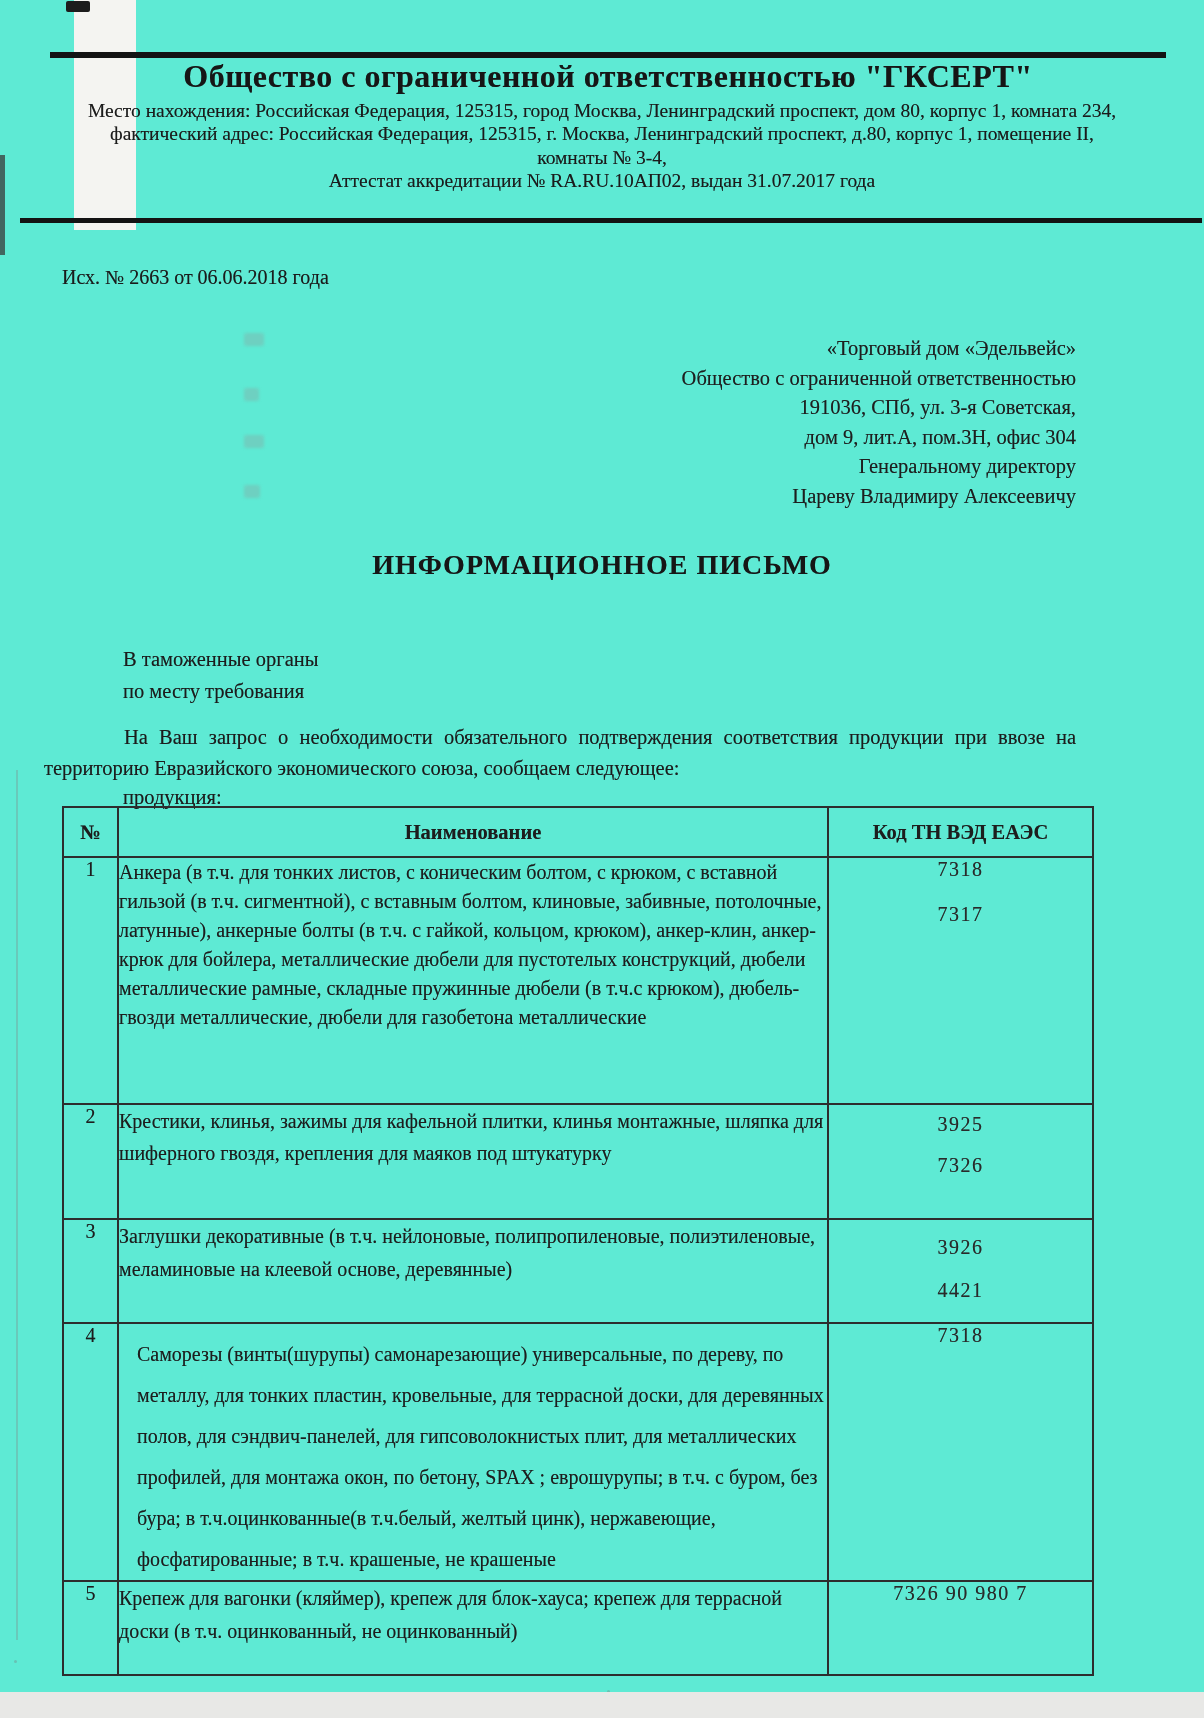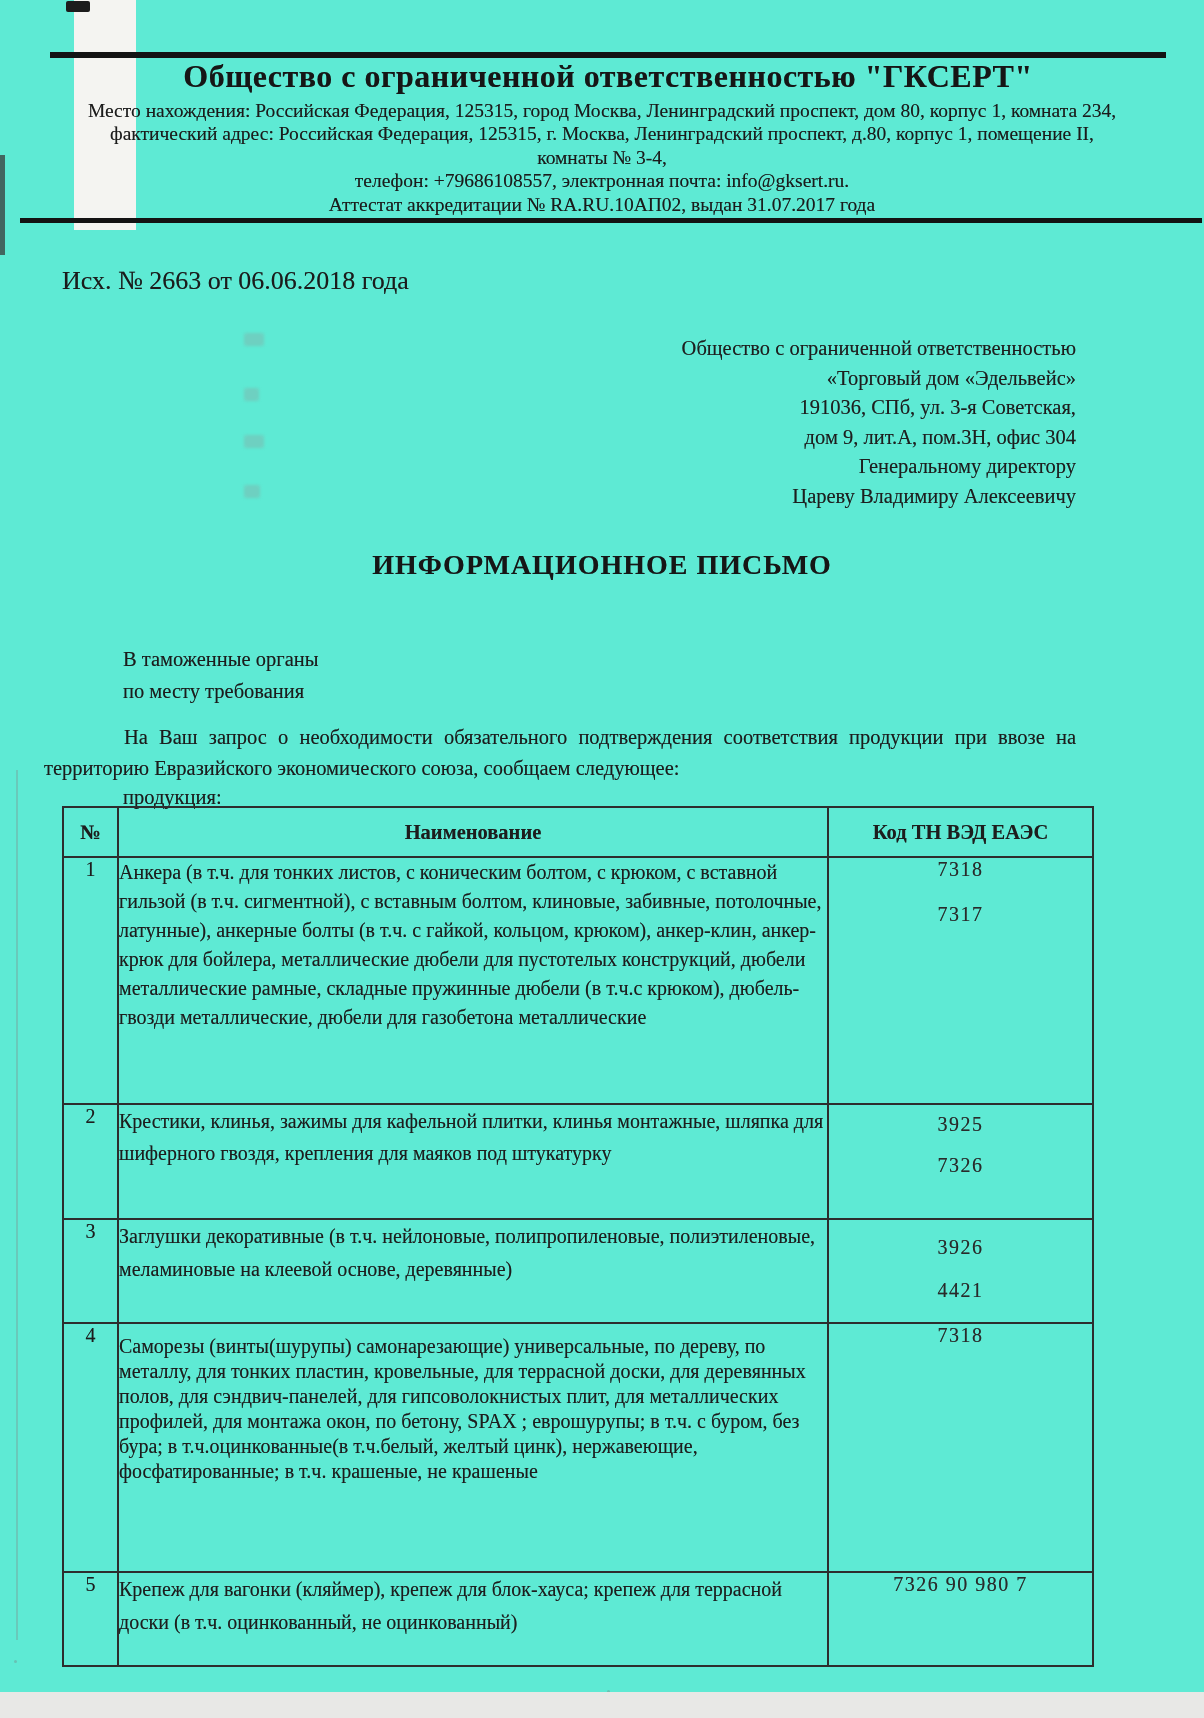--- a/index.html
+++ b/index.html
@@ -25,21 +25,21 @@
   .company-title{
     position:absolute;left:50px;top:58px;width:1116px;
     text-align:center;font-size:32px;font-weight:bold;letter-spacing:.5px;
     color:#161616;white-space:nowrap;
   }
   .letterhead-lines{
     position:absolute;left:0;top:99px;width:1204px;
     text-align:center;font-size:19.5px;line-height:23.4px;color:#1b1b1b;
   }
   
-  .outgoing{position:absolute;left:62px;top:266px;font-size:26px;color:#1b1b1b;}
+  .outgoing{position:absolute;left:62px;top:266px;font-size:20px;color:#1b1b1b;}
   .recipient{
     position:absolute;right:128px;top:334px;
     text-align:right;font-size:20.5px;line-height:29.5px;color:#1e1e1e;
   }
   .doc-title{
     position:absolute;left:0;top:549px;width:1204px;
     text-align:center;font-size:28px;font-weight:bold;letter-spacing:1px;color:#161616;
   }
   .addressee{position:absolute;left:123px;top:643px;font-size:20.5px;line-height:32px;color:#1c1c1c;}
   .body-par{
@@ -56,21 +56,21 @@
   table.goods td,table.goods th{border:2px solid #2d2d2d;padding:0;vertical-align:top;}
   table.goods th{font-weight:bold;vertical-align:middle;text-align:center;font-size:20.5px;}
   tr.hdr{height:50px;}
   tr.r1{height:247px;} tr.r2{height:115px;} tr.r3{height:104px;}
   tr.r4{height:249px;} tr.r5{height:94px;}
   td.num{text-align:center;vertical-align:middle;font-size:20px;}
   td.name{padding:12px 16px 4px 12px;}
   tr.r1 td.name{line-height:29px;}
   tr.r2 td.name{line-height:32px;}
   tr.r3 td.name{line-height:33px;}
-  tr.r4 td.name{line-height:25px;padding-top:10px;}
+  tr.r4 td.name{line-height:41px;padding-top:10px;padding-left:18px;}
   tr.r5 td.name{line-height:33px;padding-top:0;}
   td.code{text-align:center;border-radius:25px;}
   .codes{display:flex;flex-direction:column;align-items:center;height:100%;letter-spacing:1.5px;color:#2a2a2a;}
   tr.r1 .codes{justify-content:center;gap:22px;}
   tr.r2 .codes{padding-top:8px;gap:18px;}
   tr.r3 .codes{padding-top:16px;gap:20px;}
   tr.r4 .codes,tr.r5 .codes{justify-content:center;}
   
   .page{ text-shadow:0 0 .35px rgba(20,20,20,.45); }
 </style>
@@ -91,30 +91,29 @@
   <div class="speck" style="left:430px;top:1702px;"></div>
   <div class="speck" style="left:607px;top:1690px;"></div>
   <div class="speck" style="left:14px;top:1660px;"></div>
 
   <div class="rule-top"></div>
   <div class="company-title">Общество с ограниченной ответственностью "ГКСЕРТ"</div>
   <div class="letterhead-lines">
     <div>Место нахождения: Российская Федерация, 125315, город Москва, Ленинградский проспект, дом 80, корпус 1, комната 234,</div>
     <div>фактический адрес: Российская Федерация, 125315, г. Москва, Ленинградский проспект, д.80, корпус 1, помещение II,</div>
     <div>комнаты № 3-4,</div>
-    <div>телефон: +79686108557, электронная почта: info@gksert.ru.</div>
     <div>Аттестат аккредитации № RA.RU.10АП02, выдан 31.07.2017 года</div>
   </div>
   <div class="rule-bottom"></div>
 
   <div class="outgoing">Исх. № 2663 от 06.06.2018 года</div>
 
   <div class="recipient">
+    <div>«Торговый дом «Эдельвейс»</div>
     <div>Общество с ограниченной ответственностью</div>
-    <div>«Торговый дом «Эдельвейс»</div>
     <div>191036, СПб, ул. 3-я Советская,</div>
     <div>дом 9, лит.А, пом.3Н, офис 304</div>
     <div>Генеральному директору</div>
     <div>Цареву Владимиру Алексеевичу</div>
   </div>
 
   <div class="doc-title">ИНФОРМАЦИОННОЕ ПИСЬМО</div>
 
   <div class="addressee">
     <div>В таможенные органы</div>

